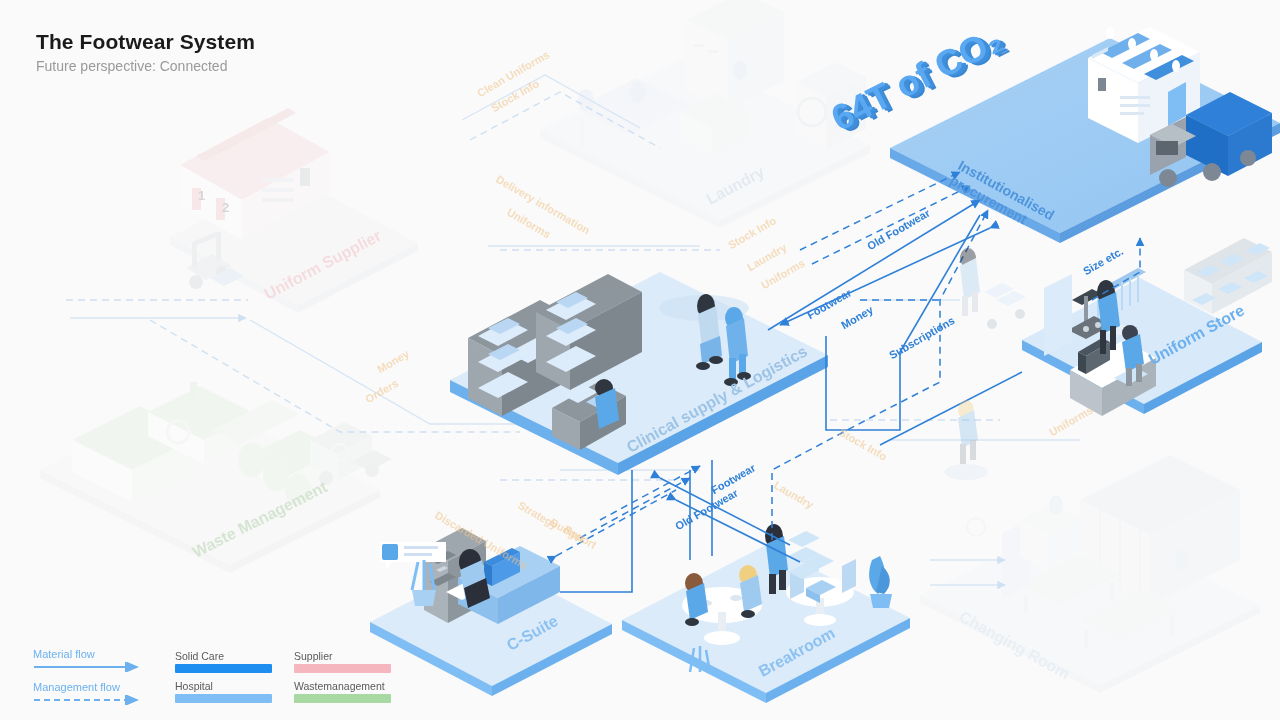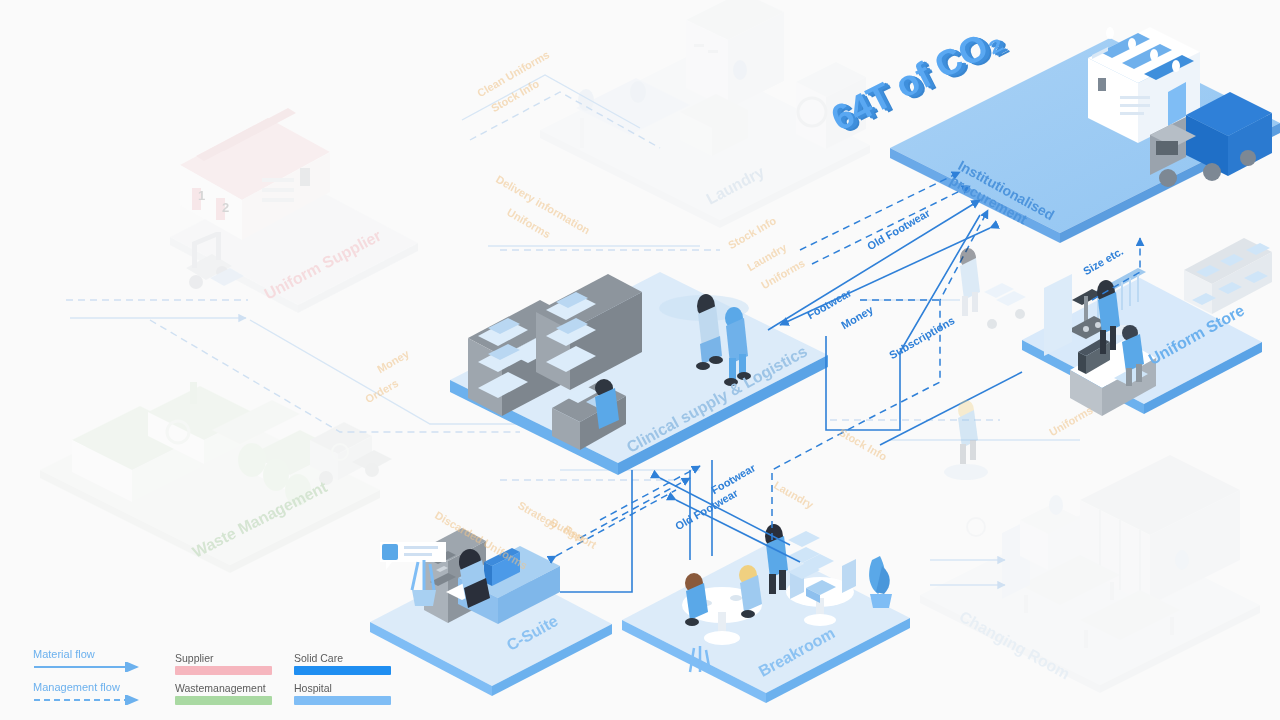--- a/index.html
+++ b/index.html
@@ -12,21 +12,21 @@
   }
   #stage{position:absolute;inset:0;width:1280px;height:720px;}
   svg.layer{position:absolute;left:0;top:0;width:1280px;height:720px;}
 
   
   .header{position:absolute;left:36px;top:30px;z-index:40;}
   .header .title{font-size:21px;font-weight:700;color:#1a1a1a;letter-spacing:.1px;margin:0;}
   .header .subtitle{font-size:14px;color:#9a9a9a;margin:4px 0 0 0;font-weight:400;}
 
   
-  .legend{position:absolute;left:33px;top:648px;z-index:40;display:flex;gap:22px;align-items:flex-end;}
+  .legend{position:absolute;left:33px;top:648px;z-index:40;display:flex;gap:22px;align-items:center;}
   .legend-flows{display:flex;flex-direction:column;gap:9px;width:120px;}
   .flow-row{display:flex;flex-direction:column;gap:2px;}
   .flow-label{font-size:11px;color:#6cb1ee;line-height:12px;}
   .legend-keys{display:flex;gap:22px;}
   .key-col{display:flex;flex-direction:column;gap:7px;}
   .key-item{width:97px;}
   .key-text{font-size:10.5px;color:#5b5b5b;line-height:12px;white-space:nowrap;}
   .key-swatch{height:9px;width:100%;margin-top:2px;border-radius:1px;}
 
   
@@ -535,20 +535,24 @@
     </g>
     <g opacity="0.35">
       <ellipse cx="966" cy="410" rx="8" ry="10" fill="#f0d080"></ellipse>
       <polygon points="958,418 974,410 978,440 962,448" fill="#8fc2ea"></polygon>
       <rect x="960" y="444" width="6" height="20" fill="#9aa3ad"></rect>
       <rect x="970" y="440" width="6" height="20" fill="#9aa3ad"></rect>
       <ellipse cx="966" cy="472" rx="22" ry="8" fill="#dfeaf5"></ellipse>
     </g>
   </svg>
 
+  <div class="header">
+    <p class="title">The Footwear System</p>
+    <p class="subtitle">Future perspective: Connected</p>
+  </div>
 
   <div class="co2" style="left:1020px;top:100px;transform:translate(-100%,0) rotate(-27deg);">64T of CO₂</div>
 
   <div class="plabel" style="left:955px;top:155px;font-size:14px;color:#4e95dd;transform:rotate(29deg);line-height:17px;width:120px;white-space:normal;">Institutionalised procurement</div>
 
   <div class="plabel" style="left:1150px;top:352px;font-size:16px;color:#6cb1ee;transform:rotate(-29deg);">Uniform Store</div>
 
   <div class="plabel" style="left:628px;top:440px;font-size:16px;color:#9dc4e6;transform:rotate(-29deg);">Clinical supply &amp; Logistics</div>
 
   <div class="plabel" style="left:508px;top:638px;font-size:16px;color:#8cc2f2;transform:rotate(-29deg);">C-Suite</div>
@@ -603,34 +607,34 @@
             <path d="M0,0 L7,3 L0,6 Z" fill="#6cb1ee"></path>
               </marker>
             </defs>
         </svg>
       </div>
     </div>
 
     <div class="legend-keys">
       <div class="key-col">
         <div class="key-item">
+          <div class="key-text">Solid Care</div>
+          <div class="key-swatch" style="background:#1f8ef1"></div>
+        </div>
+        <div class="key-item">
+          <div class="key-text">Hospital</div>
+          <div class="key-swatch" style="background:#7fbdf5"></div>
+        </div>
+      </div>
+      <div class="key-col">
+        <div class="key-item">
           <div class="key-text">Supplier</div>
           <div class="key-swatch" style="background:#f6b6be"></div>
         </div>
         <div class="key-item">
           <div class="key-text">Wastemanagement</div>
           <div class="key-swatch" style="background:#a9d9a2"></div>
         </div>
       </div>
-      <div class="key-col">
-        <div class="key-item">
-          <div class="key-text">Solid Care</div>
-          <div class="key-swatch" style="background:#1f8ef1"></div>
-        </div>
-        <div class="key-item">
-          <div class="key-text">Hospital</div>
-          <div class="key-swatch" style="background:#7fbdf5"></div>
-        </div>
-      </div>
     </div>
   </div>
 
 </div>
 
 </body></html>

